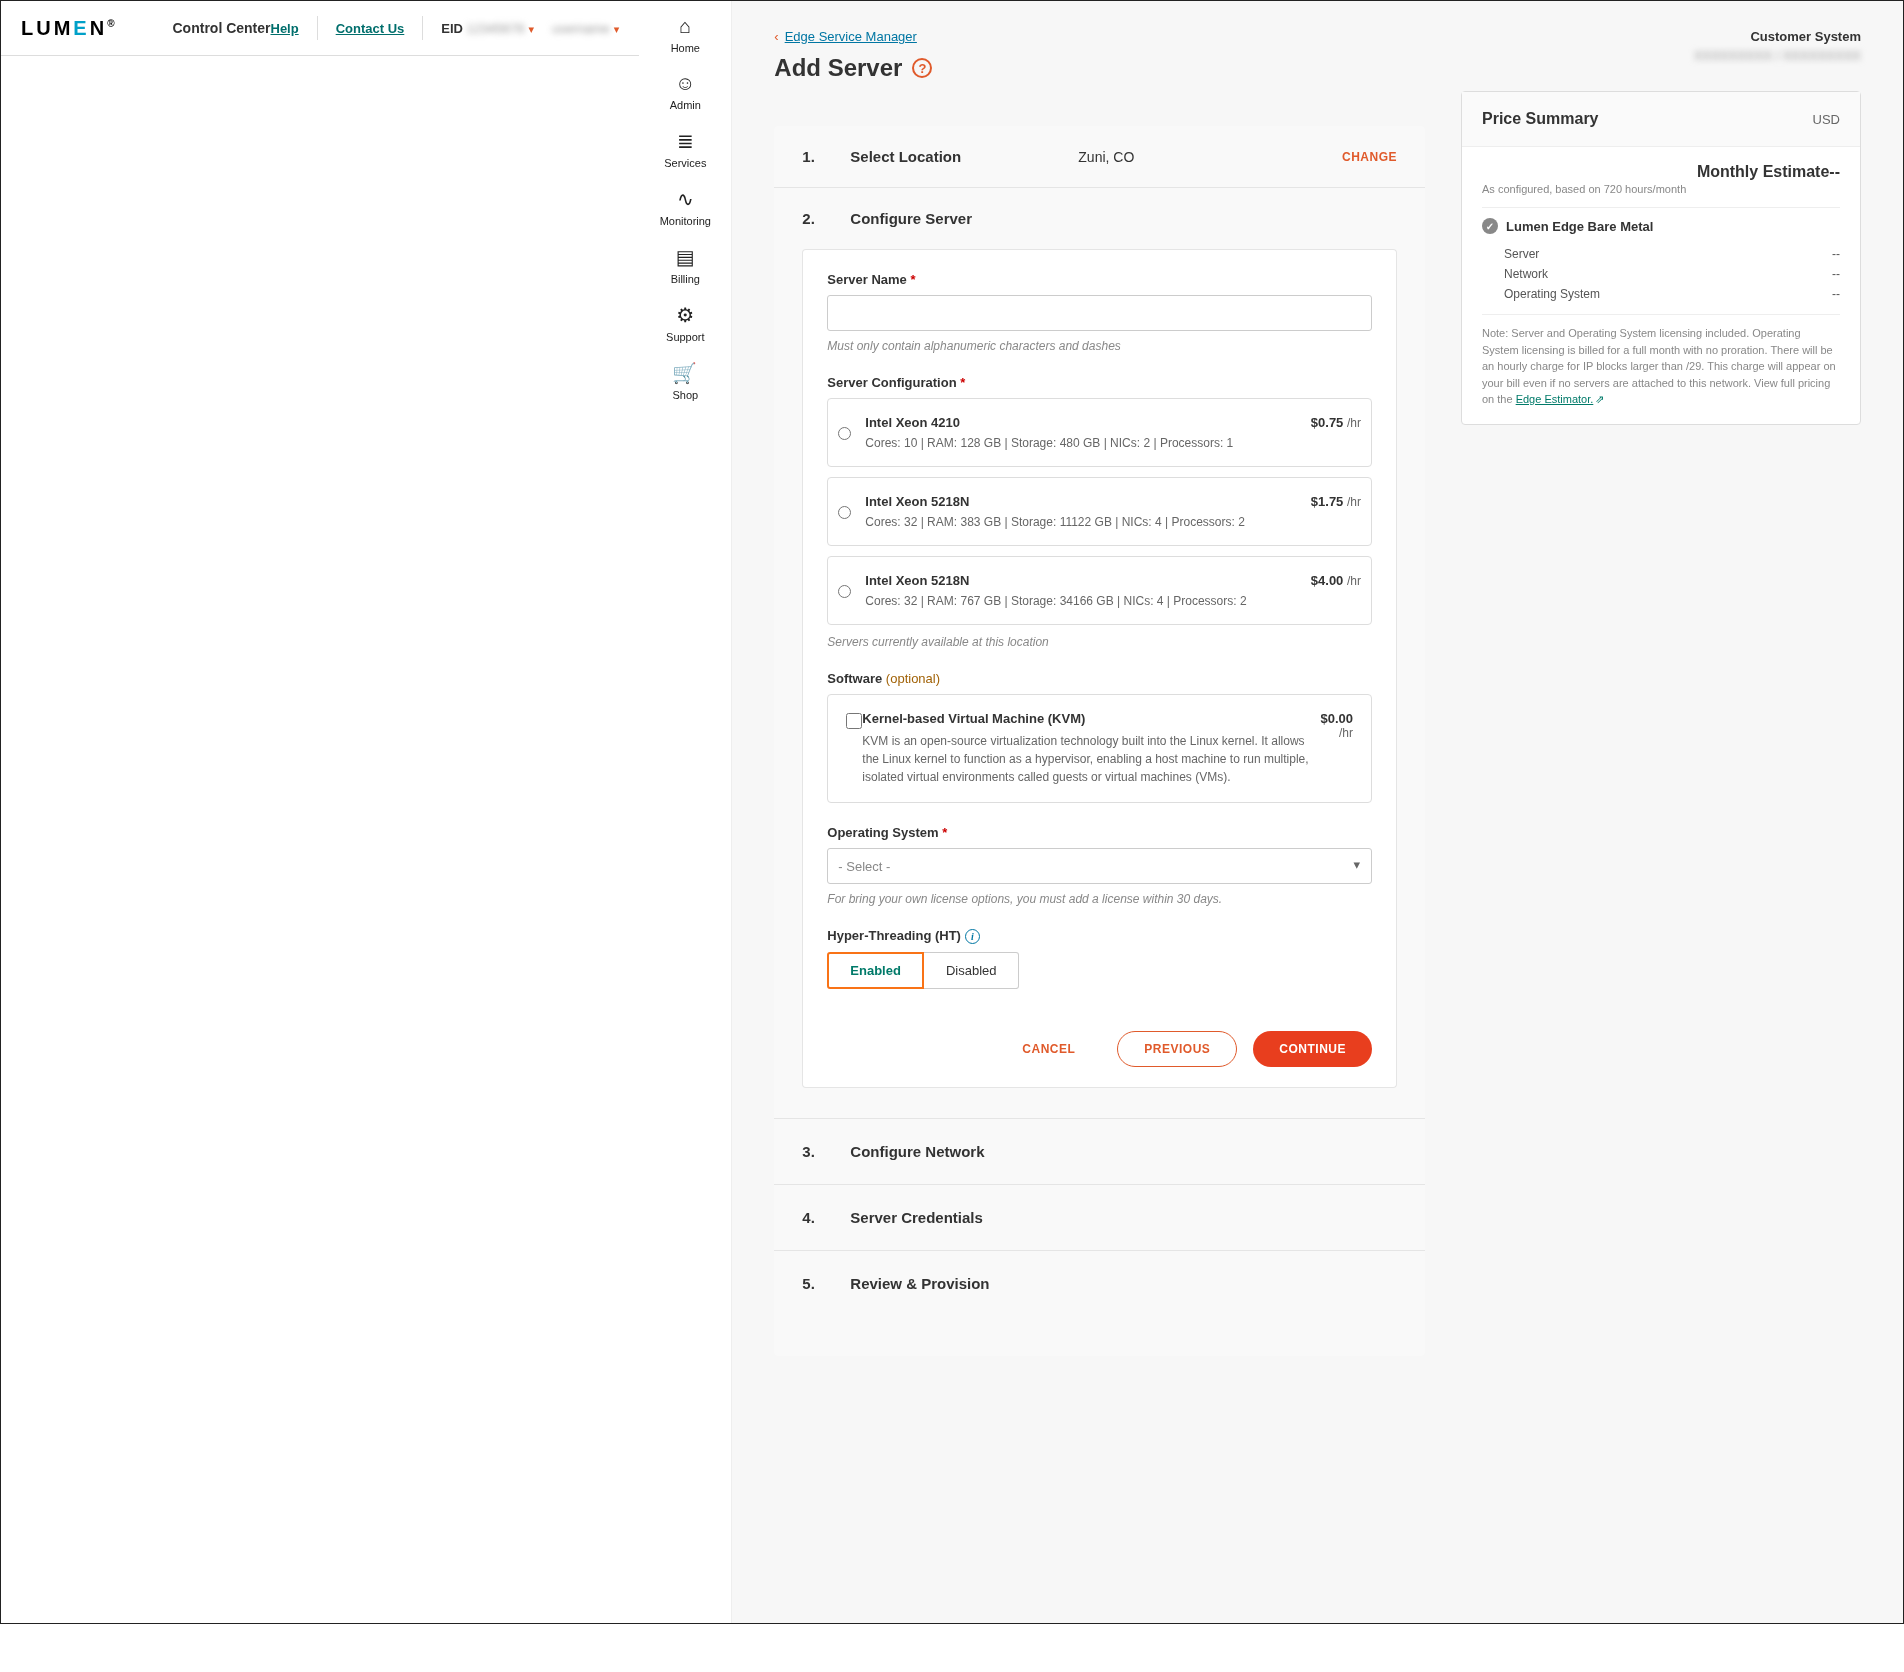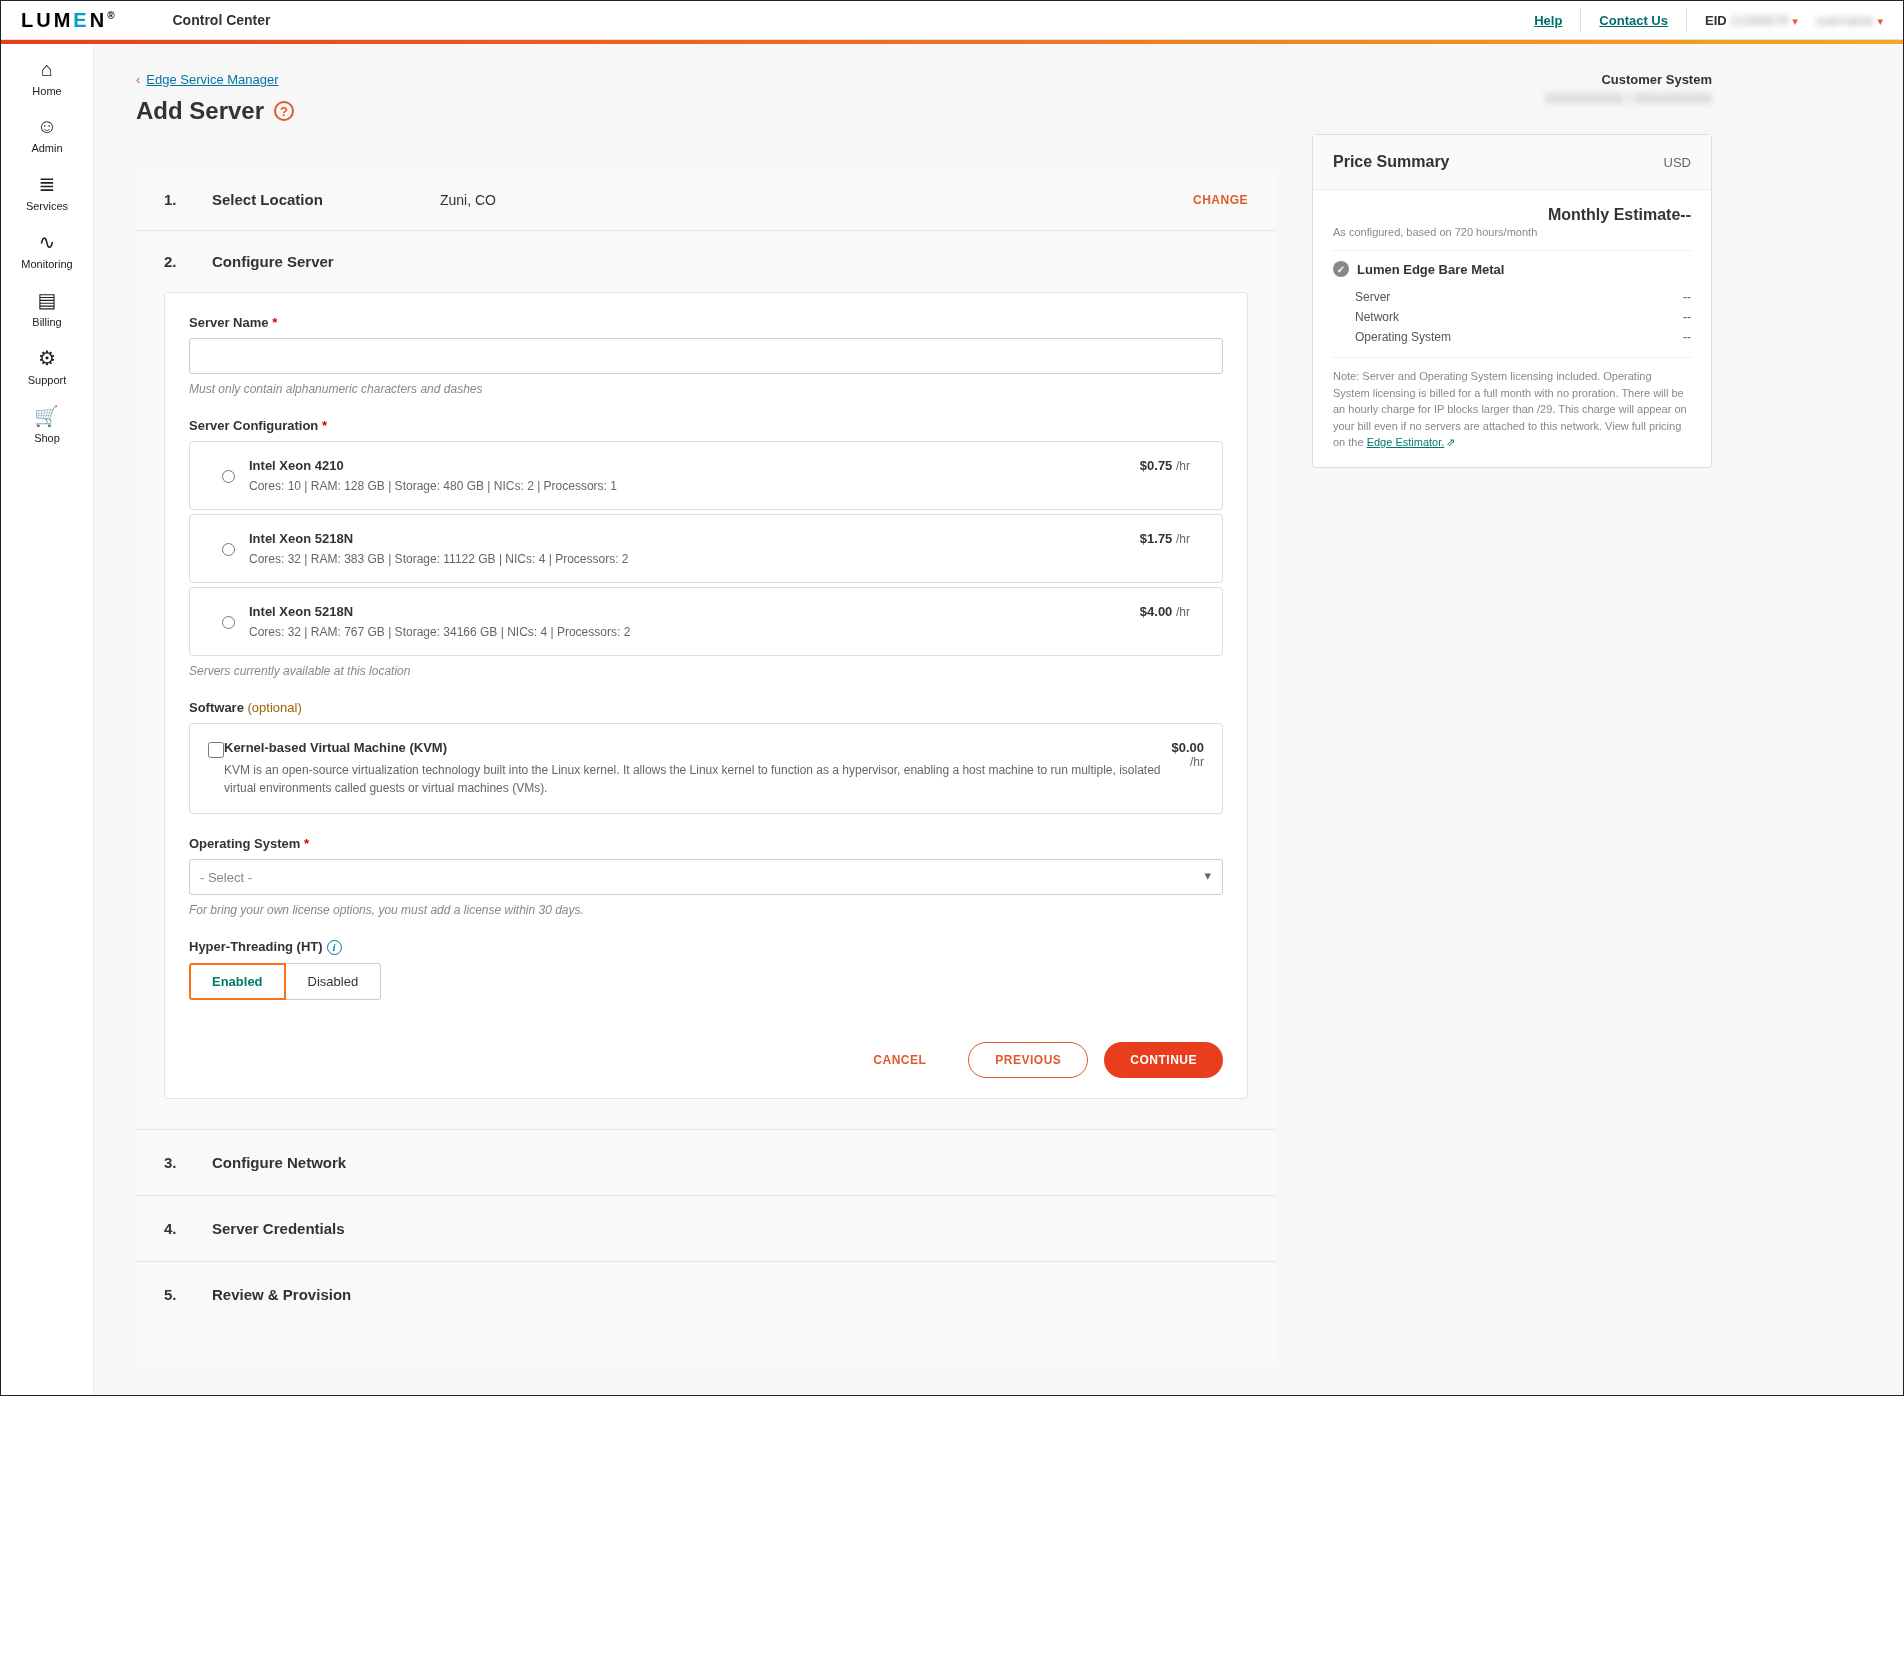--- a/index.html
+++ b/index.html
@@ -1,17 +1,17 @@
 <!DOCTYPE html>
 <html><head>
 <meta charset="utf-8">
 <style>
 *{box-sizing:border-box;margin:0;padding:0;font-family:Arial,Helvetica,sans-serif}
 body{background:#fff;font-size:13px;color:#333}
-.app{border:1px solid #222;width:1904px;height:1396px;display:flex;flex-direction:column;background:#fff;transform-origin:top left}
+.app{border:1px solid #222;width:1904px;height:1624px;display:flex;flex-direction:row;background:#fff;transform-origin:top left}
 .topbar{height:55px;border-bottom:1px solid #ddd;display:flex;align-items:center;padding:0 20px;justify-content:space-between}
 .topbar-left{display:flex;align-items:center;gap:55px}
 .logo{font-weight:bold;font-size:20px;letter-spacing:3px;color:#000}
 .logo .e{color:#00a0c8;position:relative}
 .app-title{font-size:14px;font-weight:bold}
 .topbar-right{display:flex;align-items:center;gap:18px;font-size:13px}
 .topbar-right a{color:#006e6c;font-weight:bold;text-decoration:underline;cursor:pointer}
 .divider-v{width:1px;height:24px;background:#ddd}
 .eid{color:#333;font-weight:bold}
 .blur{filter:blur(3px);color:#999}
@@ -37,21 +37,21 @@
 .step-title{font-weight:bold;font-size:15px;flex:0 0 200px}
 .step-val{flex:1;color:#333;font-size:14px}
 .change-btn{color:#e05a2b;font-weight:bold;font-size:12px;letter-spacing:0.5px;cursor:pointer}
 .step-sep{border:none;border-top:1px solid #e5e5e5;margin:0 0px}
 .form-card{background:#fff;border:1px solid #e5e5e5;border-radius:4px;margin:0 28px 14px;padding:22px 24px}
 .field-label{font-size:13px;font-weight:bold;margin-bottom:8px}
 .field-label .req{color:#c00}
 .field-label .opt{color:#a16207;font-weight:normal}
 .text-input{width:100%;border:1px solid #ccc;border-radius:3px;height:36px;padding:0 10px;font-size:13px}
 .hint{font-style:italic;color:#888;font-size:12px;margin-top:8px}
-.config-opt{border:1px solid #ddd;border-radius:4px;padding:16px 32px;margin-bottom:4px;display:flex;gap:14px;cursor:pointer}
+.config-opt{border:1px solid #ddd;border-radius:4px;padding:16px 10px;margin-bottom:10px;display:flex;gap:14px;cursor:pointer}
 .config-opt input[type=radio]{margin-top:2px}
 .config-opt .info{flex:1}
 .config-opt .name{font-weight:bold;font-size:13px;margin-bottom:6px}
 .config-opt .specs{font-size:12px;color:#666}
 .config-opt .price{font-size:13px;text-align:center;white-space:nowrap}
 .config-opt .price b{font-weight:bold}
 .config-opt .price .unit{color:#666;font-size:12px}
 .software-box{border:1px solid #ddd;border-radius:4px;padding:16px 18px;display:flex;}
 .software-box input[type=checkbox]{margin-top:2px;width:16px;height:16px}
 .software-box .info{flex:1}

